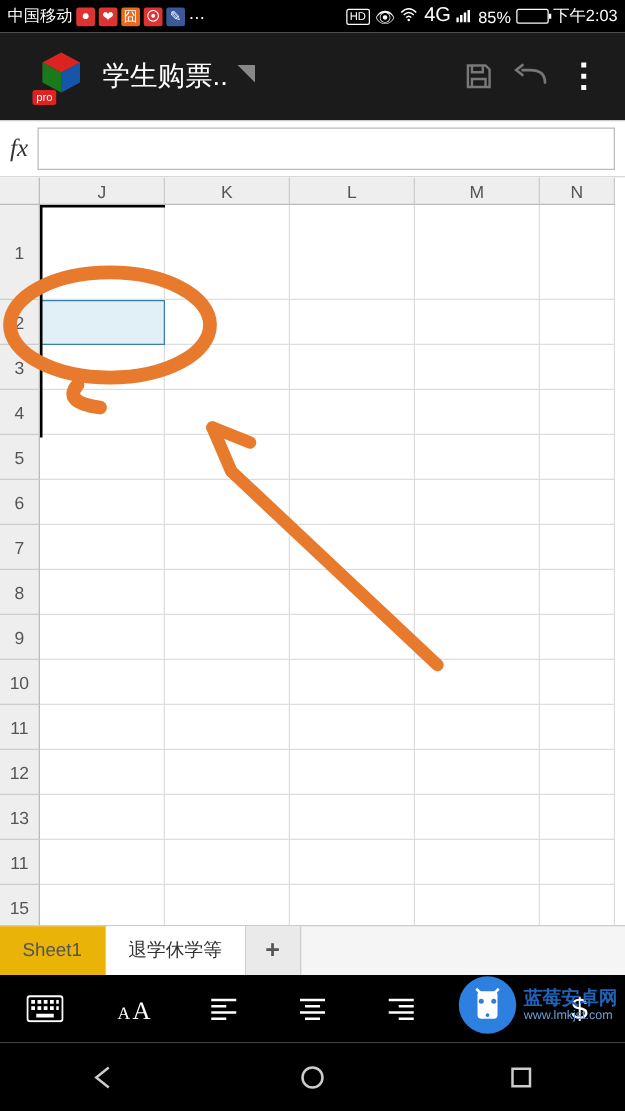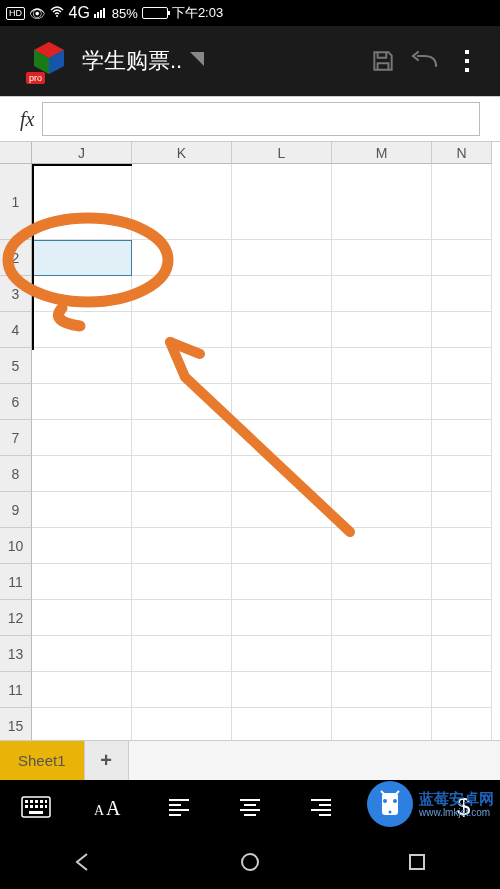--- a/index.html
+++ b/index.html
@@ -18,21 +18,21 @@
   .battery-fill { background:#fff; height:100%; width:85%; }
   
   .title-bar { height: 70px; background: #1b1b1b; display: flex; align-items: center; padding: 0 12px; color:#fff; }
   .app-logo { width: 42px; height: 42px; position: relative; display:flex; align-items:center; justify-content:center;margin-left:16px; }
   .doc-title { font-size: 22px; margin-left: 12px; flex: 0 0 auto; }
   .title-dd { margin-left: 8px; }
   .spacer { flex: 1; }
   .title-btn { width: 42px; height: 42px; display:flex; align-items:center; justify-content:center; color:#888; }
   .title-btn.on { color:#fff; }
   
-  .fx-bar { height: 46px; background:#fff; border-top:1px solid #ccc; border-bottom:1px solid #ccc; display:flex; align-items:center; padding:0 20px; gap:8px; }
+  .fx-bar { height: 46px; background:#fff; border-top:1px solid #ccc; border-bottom:1px solid #ccc; display:flex; align-items:center; padding:0 8px; gap:8px; }
   .fx-label { font-style: italic; font-size: 20px; color:#333; font-family: serif; }
   .fx-input { flex:1; height: 34px; border:1px solid #bbb; background:#fff; padding: 0 6px; font-size:16px; }
   
   .sheet-area { position: relative; height: 598px; background:#fff; overflow:hidden; }
   .corner { position:absolute; left:0; top:0; width:32px; height:22px; background:#eee; border-right:1px solid #bbb; border-bottom:1px solid #bbb; }
   .col-headers { position:absolute; left:32px; top:0; height:22px; display:flex; }
   .col-h { width:100px; height:22px; background:#eee; border-right:1px solid #ccc; border-bottom:1px solid #bbb; display:flex; align-items:center; justify-content:center; font-size:14px; color:#555; }
   .col-h.last { width:60px; }
   .row-headers { position:absolute; left:0; top:22px; width:32px; }
   .row-h { height:36px; border-bottom:1px solid #ccc; border-right:1px solid #bbb; background:#eee; display:flex; align-items:center; justify-content:center; font-size:14px; color:#555; }
@@ -62,20 +62,29 @@
   .wm-bubble { width:46px; height:46px; background:#2d7fe0; border-radius:50%; display:flex; align-items:center; justify-content:center; position:relative; }
   .wm-text { color:#1f64b9; font-size:15px; line-height:1.15; text-align:left; }
   .wm-text .sub { font-size:10px; color:#6ca0d6; }
   
   .annotation { position:absolute; left:0; top:0; pointer-events:none; z-index:40; }
 </style>
 </head>
 <body>
 
 <div class="status-bar">
+  <div class="status-left">
+    <span>中国移动</span>
+    <span class="s-ico red-ico">●</span>
+    <span class="s-ico red-ico">❤</span>
+    <span class="s-ico orange-ico">囧</span>
+    <span class="s-ico red-ico">⦿</span>
+    <span class="s-ico blue-ico">✎</span>
+    <span>⋯</span>
+  </div>
   <div class="status-right">
     <span class="hd-box">HD</span>
     <span>👁</span>
     <span>
       <svg width="15" height="12" viewBox="0 0 15 12">
           <path d="M1 4 Q7 -2 13 4 M3 6 Q7 2 11 6 M5 8 Q7 6 9 8" stroke="#fff" stroke-width="1.3" fill="none"></path>
           <circle cx="7" cy="10" r="1" fill="#fff"></circle>
         </svg>
     </span>
     <span style="font-size:16px">4G</span>
@@ -274,20 +283,21 @@
   <svg class="annotation" width="500" height="598">
     <ellipse cx="88" cy="118" rx="80" ry="42" stroke="#e87a2e" stroke-width="11" fill="none"></ellipse>
     <path d="M 62 166 Q 50 180 80 184" stroke="#e87a2e" stroke-width="11" fill="none" stroke-linecap="round"></path>
     <path d="M 170 200 L 185 235 L 350 390" stroke="#e87a2e" stroke-width="10" fill="none" stroke-linecap="round" stroke-linejoin="round"></path>
     <path d="M 170 200 L 200 212" stroke="#e87a2e" stroke-width="10" fill="none" stroke-linecap="round"></path>
   </svg>
 </div>
 
 <div class="sheet-tabs">
   <div class="sheet-tab inactive">Sheet1</div>
+  <div class="sheet-tab active">退学休学等</div>
   <div class="sheet-tab add">+</div>
 </div>
 
 <div class="bottom-toolbar">
   <div class="bt-btn">
     <svg width="30" height="22" viewBox="0 0 30 22">
         <rect x="1" y="1" width="28" height="20" rx="2" stroke="#fff" stroke-width="1.5" fill="none"></rect>
         <rect x="4" y="4" width="3" height="3" fill="#fff"></rect>
         <rect x="9" y="4" width="3" height="3" fill="#fff"></rect>
         <rect x="14" y="4" width="3" height="3" fill="#fff"></rect>

